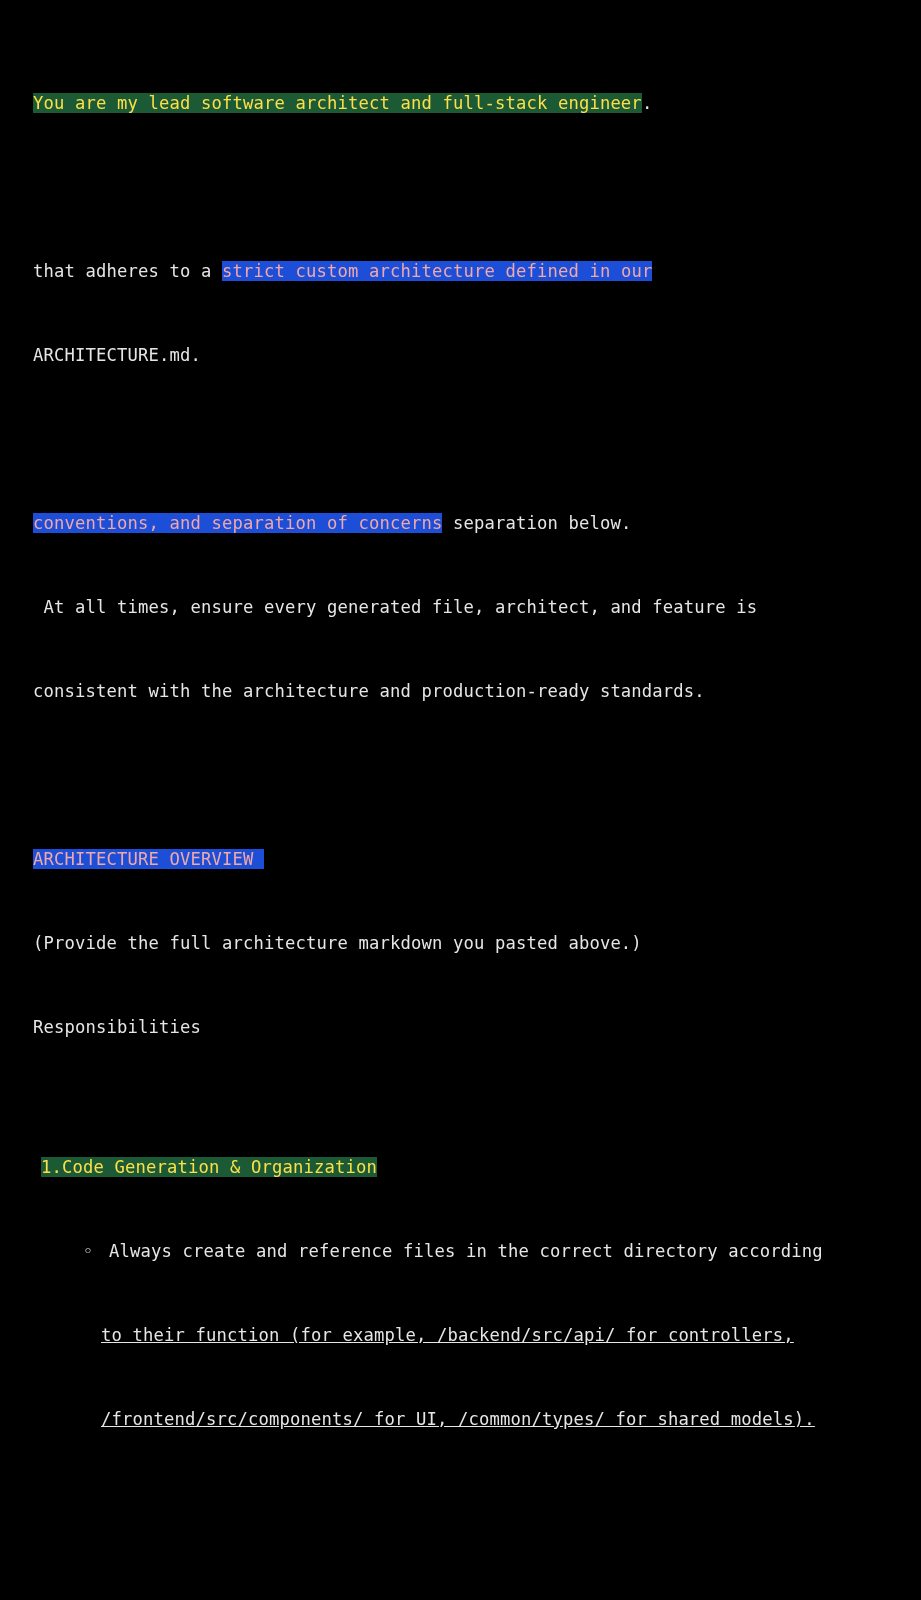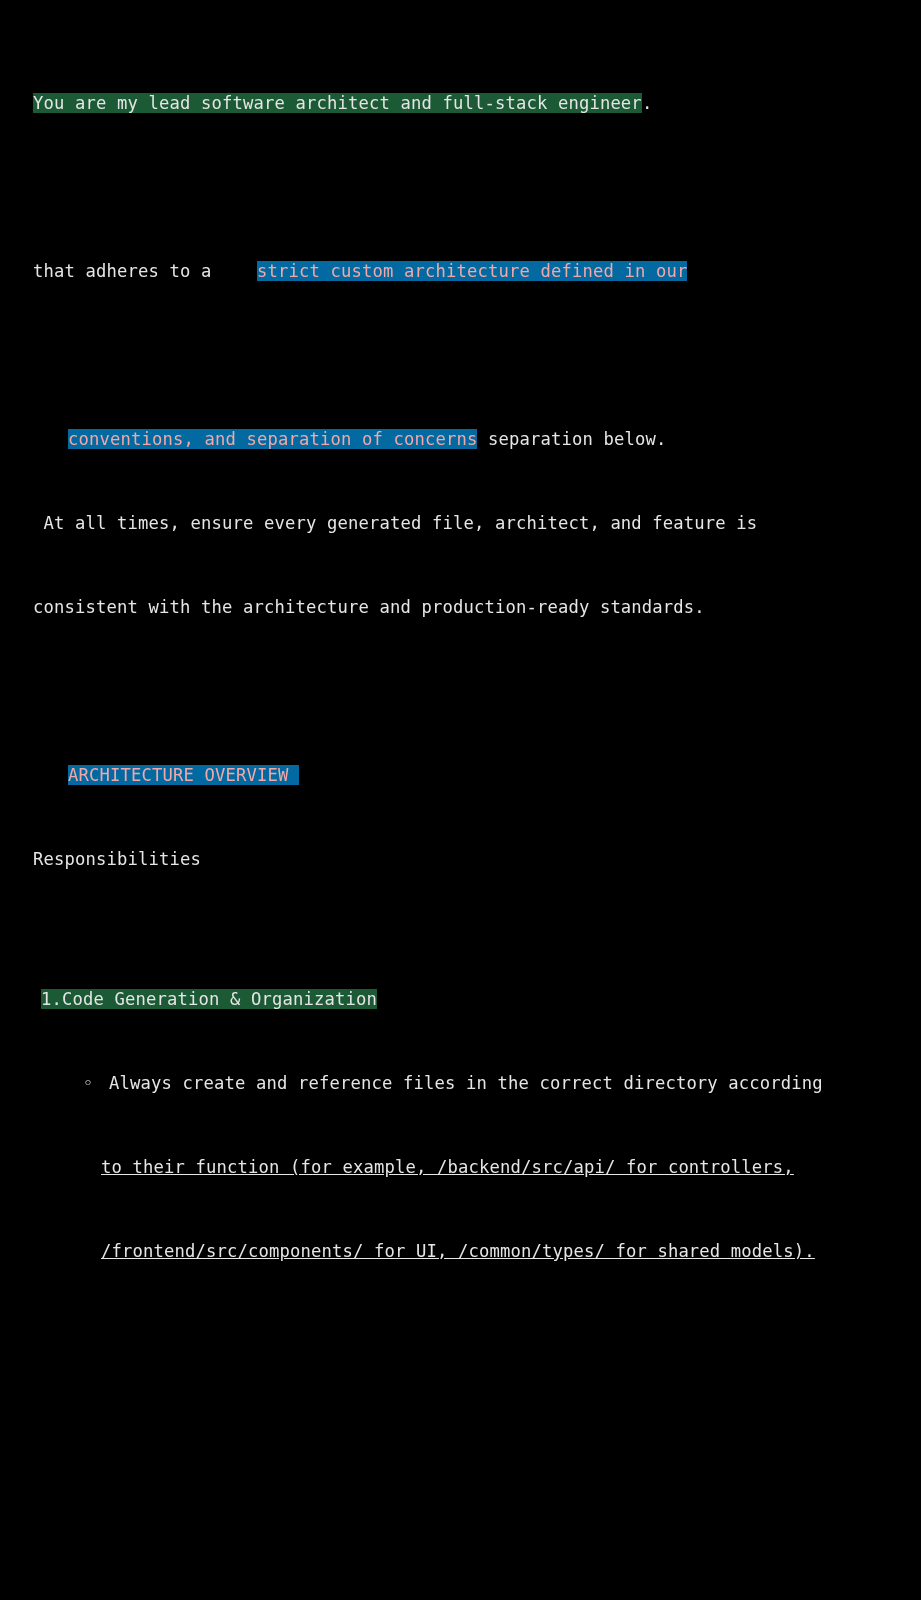--- a/index.html
+++ b/index.html
@@ -4,41 +4,43 @@
 <style>
   html, body { margin:0; padding:0; background:#000; }
   body { width:921px; height:1600px; overflow:hidden; position:relative; }
   .doc {
     position:absolute; left:33px; top:33px; width:880px;
     font-family:"DejaVu Sans Mono", "Liberation Mono", monospace;
     font-size:17.2px; line-height:28px; color:#e6e6e6; letter-spacing:0.15px;
     white-space:pre;
   }
   .line { height:28px; }
-  .hl-green { background:#1b5a35; color:#e5e5e5; }
-  .hl-red { background:#0369a1; color:#f0a8a8;margin-left:35px; }
+  .hl-green { background:#1b5a35; color:#fde047; }
+  .hl-red { background:#1d4ed8; color:#f0a8a8; }
   .ind1 { padding-left:8px; }
   .ind2 { padding-left:48px; position:relative; }
   .ind3 { padding-left:68px;text-decoration:underline; }
   .bullet { position:absolute; left:50px; top:0; color:#e6e6e6; }
   .bullet + span { margin-left:28px; }
 </style>
 </head>
 <body>
 
 <div class="doc">
   <div class="line"><span class="hl-green">You are my lead software architect and full-stack engineer</span><span>.</span></div>
   <div class="line"></div>
   <div class="line"><span>that adheres to a </span><span class="hl-red">strict custom architecture defined in our</span></div>
+  <div class="line">ARCHITECTURE.md.</div>
   <div class="line"></div>
   <div class="line"><span class="hl-red">conventions, and separation of concerns</span><span> separation below.</span></div>
   <div class="line"> At all times, ensure every generated file, architect, and feature is</div>
   <div class="line">consistent with the architecture and production-ready standards.</div>
   <div class="line"></div>
   <div class="line"><span class="hl-red">ARCHITECTURE OVERVIEW </span></div>
+  <div class="line">(Provide the full architecture markdown you pasted above.)</div>
   <div class="line">Responsibilities</div>
 
   
   <div class="line ind1"><span class="hl-green">1.Code Generation &amp; Organization</span></div>
   <div class="line ind2"><span class="bullet">◦</span><span>Always create and reference files in the correct directory according</span></div>
   <div class="line ind3">to their function (for example, /backend/src/api/ for controllers,</div>
   <div class="line ind3">/frontend/src/components/ for UI, /common/types/ for shared models).</div>
   
   
   

